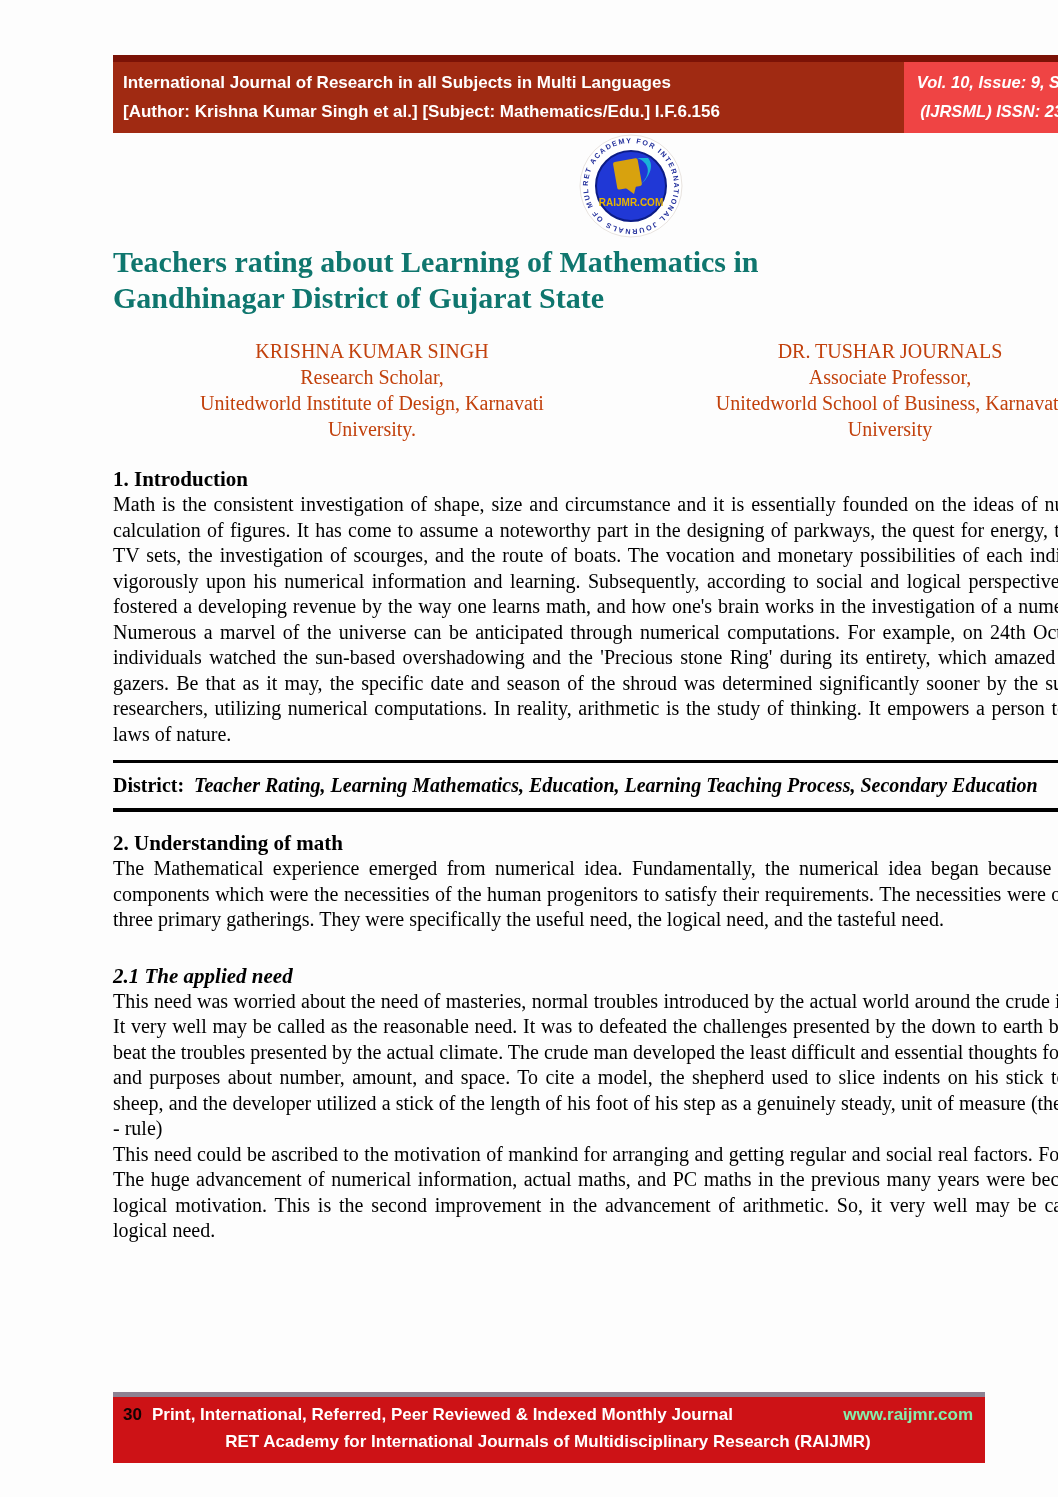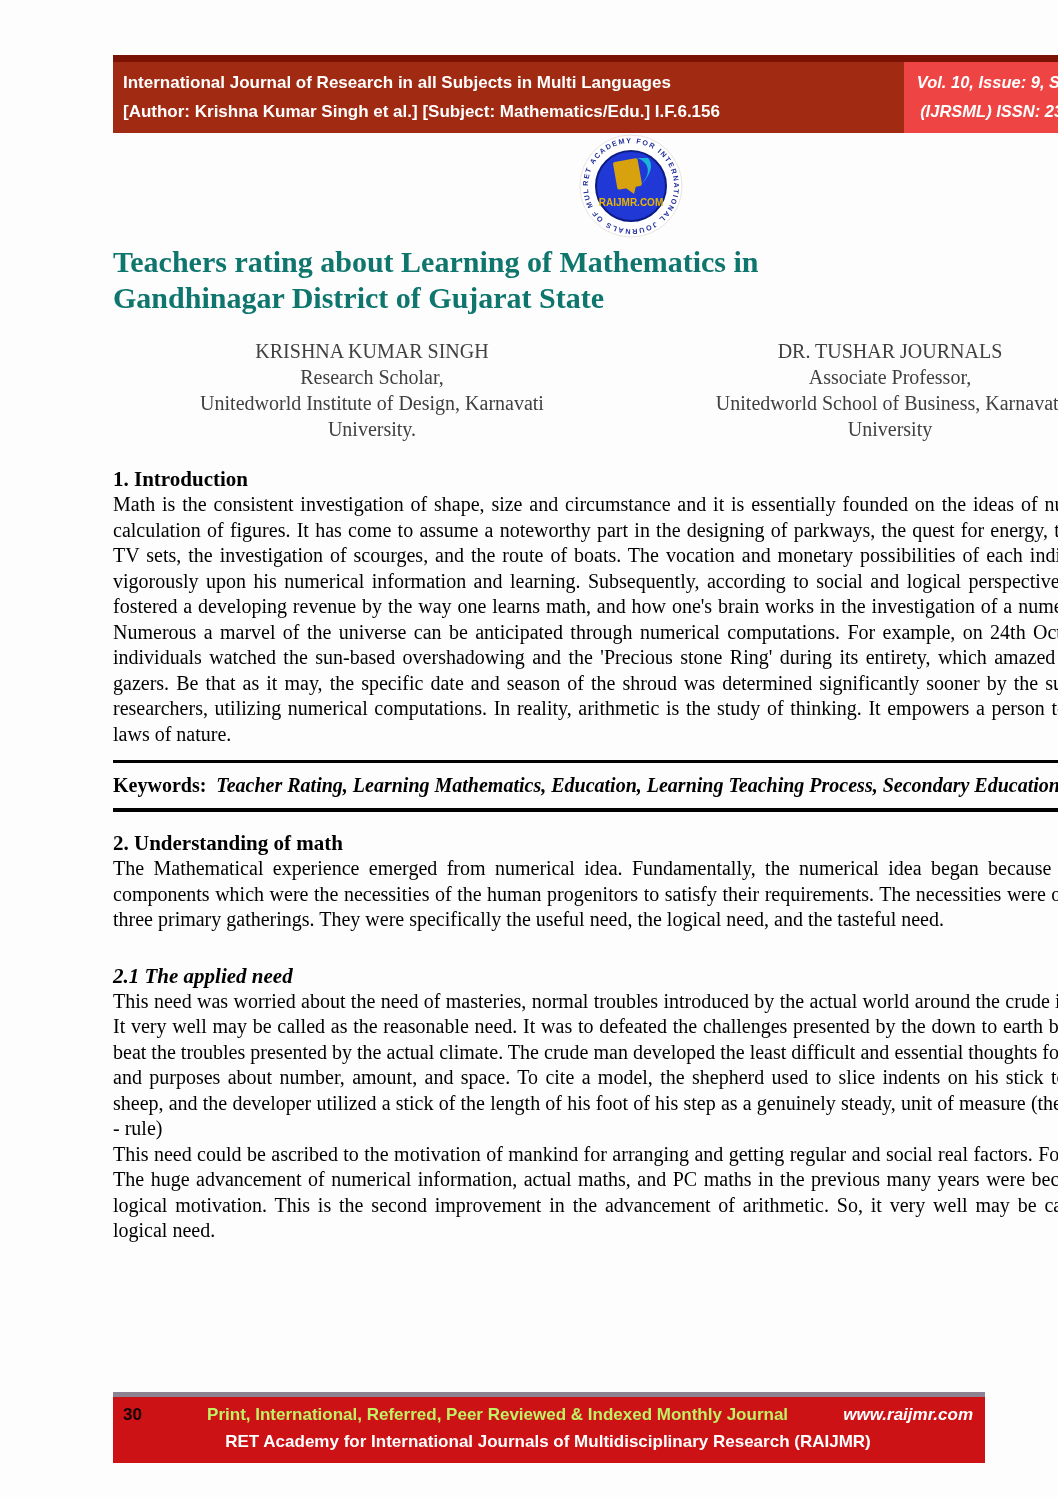--- a/index.html
+++ b/index.html
@@ -32,40 +32,40 @@
   
   .logo-row { display: flex; justify-content: center; margin-top: 1px; }
   .logo-svg { display: block; }
 
   
   .paper-title {
     margin-top: 6px; 
     font-size: 30px; font-weight: bold; line-height: 36px; color: #0f766e;
   }
   .authors { display: grid; grid-template-columns: 1fr 1fr; margin-top: 22px; }
-  .author-block { text-align: center; font-size: 20px; line-height: 26px; color: #404040; }
+  .author-block { text-align: center; font-size: 20px; line-height: 26px; color: #c2410c; }
 
   
   .section-heading { margin-top: 24px; font-size: 21px; font-weight: bold; line-height: 26px; color: #000; }
   .section-heading.italic { font-style: italic; }
   .body-par { font-size: 20px; line-height: 25.5px; text-align: justify; color: #000; }
   .rule-thin  { margin-top: 13px; height: 3px; background: #000; }
   .rule-thick { height: 4px; background: #000; }
   .keywords-par { margin: 9px 0 10px 0; font-size: 20px; line-height: 26px; text-align: justify; color: #000; }
   .kw-label { font-weight: bold; margin-right: 10px; }
   .kw-text { font-weight: bold; font-style: italic; }
 
   
   .footer { position: absolute; left: 113px; top: 1392px; width: 872px; font-family: "Liberation Sans", sans-serif; }
   .footer-topstrip { height: 5px; background: #8d8292; }
   .footer-bar { background: #cd1216; padding: 4px 12px 8px 10px; }
   .footer-line1 { display: flex; align-items: baseline; font-weight: bold; font-size: 17px; line-height: 27px; }
   .footer-pageno { color: #120303; margin-right: 10px; }
-  .footer-text1 { color: #bef264; flex: 1; text-align: center; }
-  .footer-url { color: #ffffff; font-style: italic; }
+  .footer-text1 { color: #ffffff; flex: 1; }
+  .footer-url { color: #86efac; }
   .footer-line2 { text-align: center; color: #ffffff; font-weight: bold; font-size: 17px; line-height: 27px; }
 </style>
 </head>
 <body>
 
 <div class="page">
 
   <div class="content header-band">
     <div class="header-topstrip"></div>
     <div class="header-bar">
@@ -117,21 +117,21 @@
     </div>
   </div>
 
   <div class="content">
     <div class="section-heading">1. Introduction</div>
     <p class="body-par">Math is the consistent investigation of shape, size and circumstance and it is essentially founded on the ideas of numbers and calculation of figures. It has come to assume a noteworthy part in the designing of parkways, the quest for energy, the plan for TV sets, the investigation of scourges, and the route of boats. The vocation and monetary possibilities of each individual rely vigorously upon his numerical information and learning. Subsequently, according to social and logical perspectives there has fostered a developing revenue by the way one learns math, and how one's brain works in the investigation of a numerical issue. Numerous a marvel of the universe can be anticipated through numerical computations. For example, on 24th October, 1995 individuals watched the sun-based overshadowing and the 'Precious stone Ring' during its entirety, which amazed the shroud gazers. Be that as it may, the specific date and season of the shroud was determined significantly sooner by the sun powered researchers, utilizing numerical computations. In reality, arithmetic is the study of thinking. It empowers a person to know the laws of nature.</p>
   </div>
 
   <div class="content">
     <div class="rule-thin"></div>
-    <p class="keywords-par"><span class="kw-label">Keywords:</span><span class="kw-text">Teacher Rating, Learning Mathematics, Education, Learning Teaching Process, Secondary Education</span></p>
+    <p class="keywords-par"><span class="kw-label">District:</span><span class="kw-text">Teacher Rating, Learning Mathematics, Education, Learning Teaching Process, Secondary Education</span></p>
     <div class="rule-thick"></div>
   </div>
 
   <div class="content">
     <div class="section-heading" style="margin-top:18px">2. Understanding of math</div>
     <p class="body-par">The Mathematical experience emerged from numerical idea. Fundamentally, the numerical idea began because of specific components which were the necessities of the human progenitors to satisfy their requirements. The necessities were ordered into three primary gatherings. They were specifically the useful need, the logical need, and the tasteful need.</p>
   </div>
 
   <div class="content">
     <div class="section-heading italic" style="margin-top:30px">2.1 The applied need</div>

